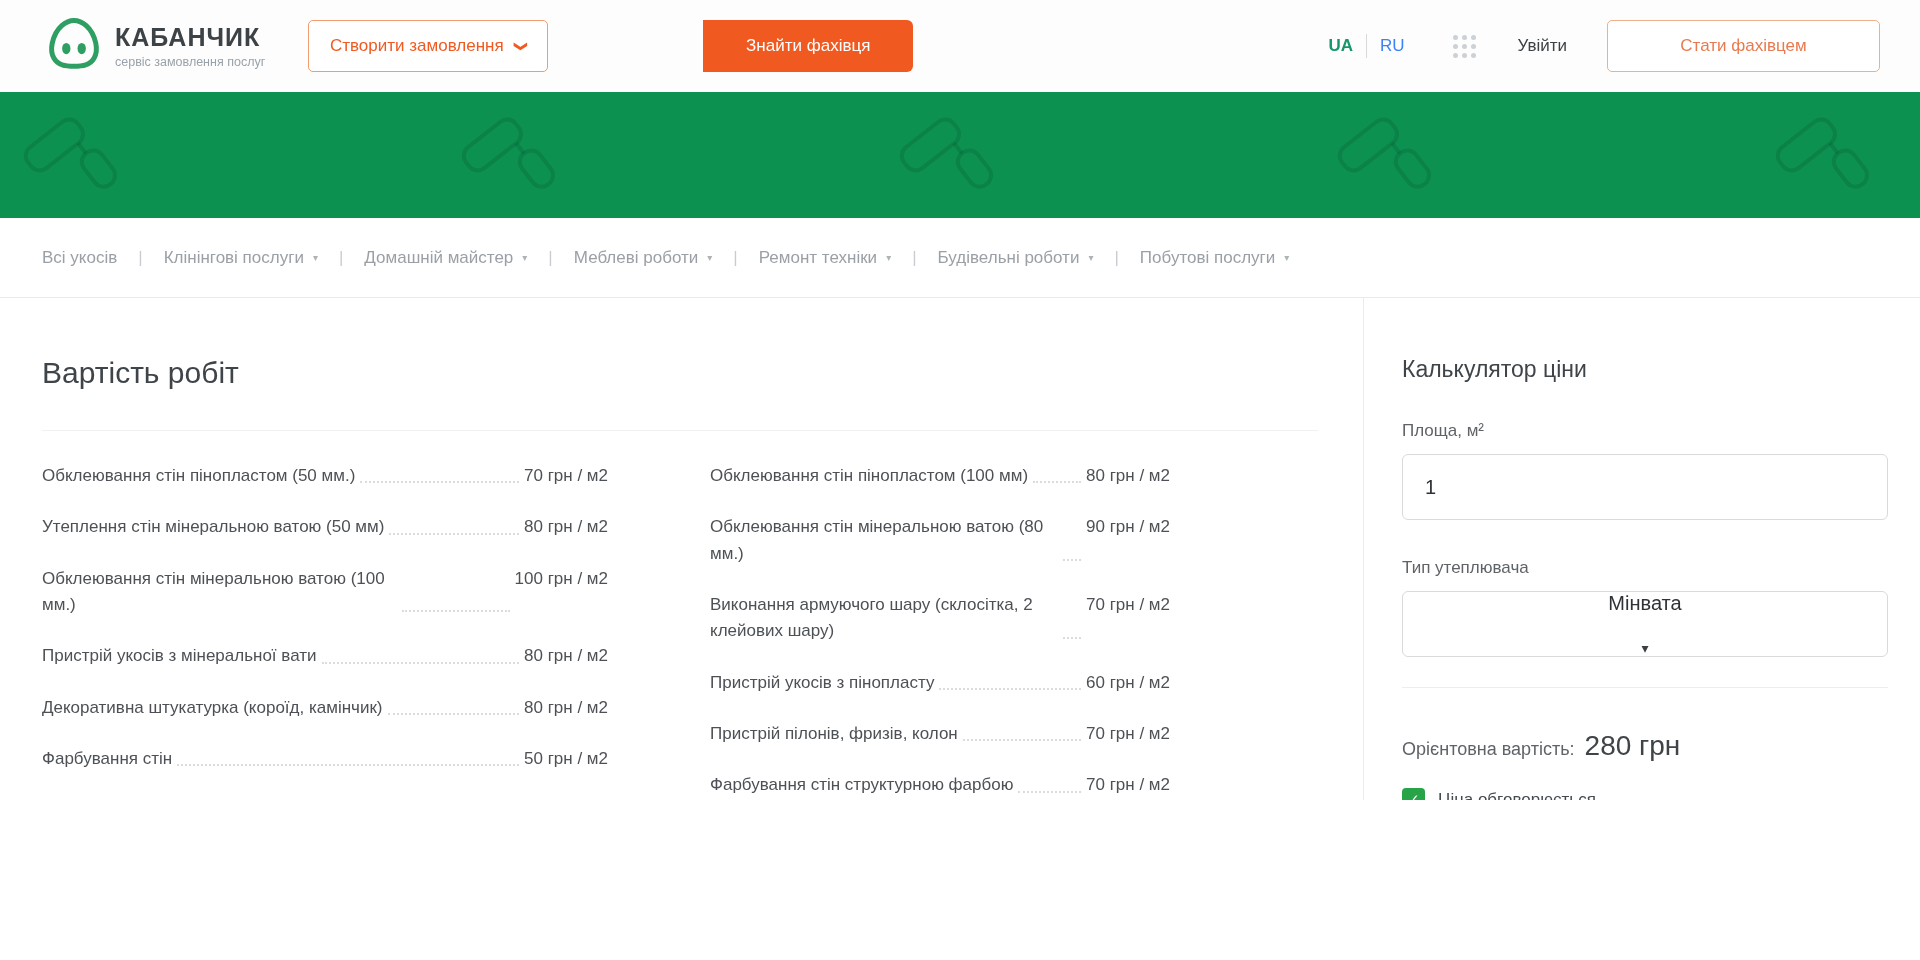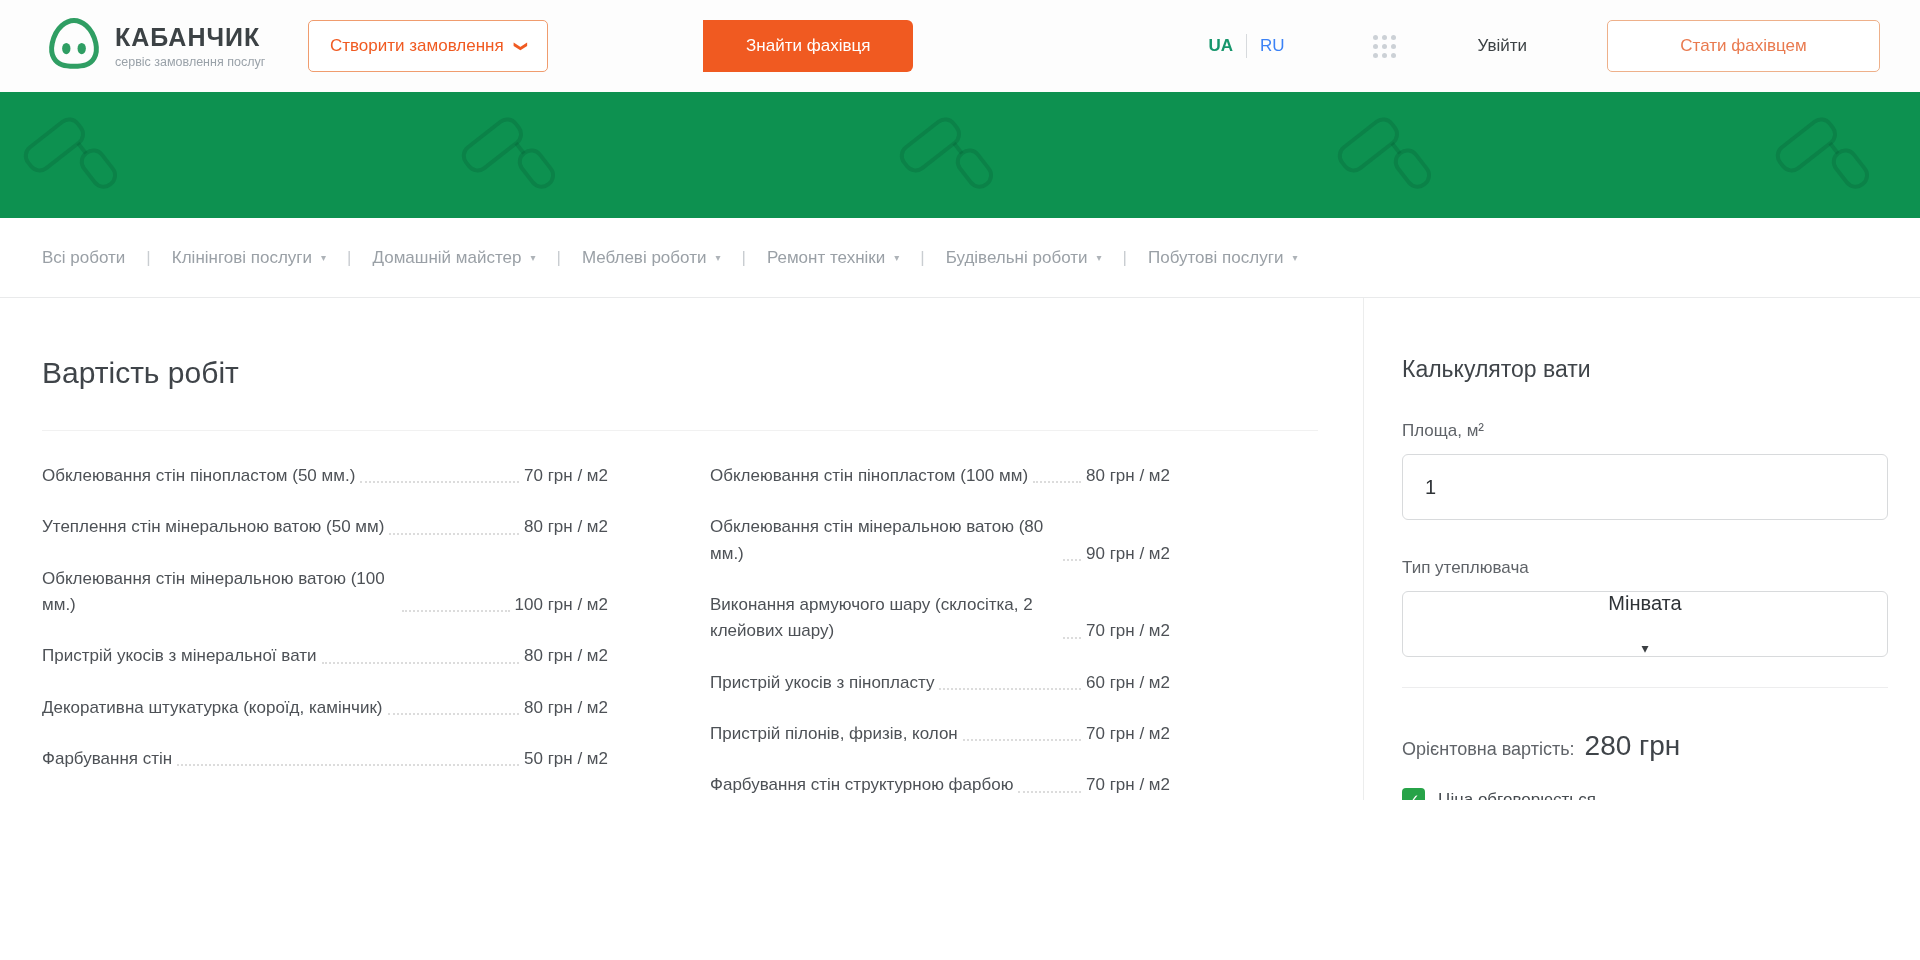--- a/index.html
+++ b/index.html
@@ -17,21 +17,21 @@
                  font-family:inherit; }
   .create-order { width:240px; height:52px; margin-left:43px; color:#f05a21; font-size:17px; }
   .create-order .caret { color:#f05a21; font-size:13px; font-weight:bold; }
   .search-group { display:flex; margin-left:155px; height:52px; }
   .search-input { width:392px; height:52px; border:1px solid #dfe1e3; border-right:none;
                   border-radius:6px 0 0 6px; padding:0 20px; font-size:17px; color:#3c4245;
                   font-family:inherit; outline:none; }
   .search-input::placeholder { color:#9aa0a6; }
   .search-btn { width:210px; height:52px; background:#f05a21; color:#fff; border:none;
                 border-radius:0 6px 6px 0; font-size:17px; cursor:pointer; font-family:inherit; }
-  .header-right { display:flex; align-items:center; margin-left:auto;gap:40px; }
+  .header-right { display:flex; align-items:center; margin-left:auto; }
   .lang { display:flex; align-items:center; font-size:17px; }
   .lang-ua { color:#17966c; font-weight:bold; cursor:pointer; }
   .lang-sep { width:1px; height:24px; background:#d7dadd; margin:0 13px; }
   .lang-ru { color:#3b82f6; cursor:pointer; }
   .apps-grid { display:grid; grid-template-columns:repeat(3,5px); grid-gap:4px; margin-left:48px; cursor:pointer; }
   .apps-grid span { width:5px; height:5px; border-radius:50%; background:#ccd1d6; }
   .login { margin-left:42px; font-size:17px; color:#3c4245; cursor:pointer; }
   .become-pro { width:273px; height:52px; margin-left:40px; color:#e97a4f; font-size:17px;
                 border-color:#eeb08a; }
 
@@ -45,21 +45,21 @@
   .nav-item .nav-caret { font-size:10px; color:#aeb3b8; }
   .nav-sep { color:#c9cdd1; margin:0 21px; font-size:17px; }
 
   
   .content { display:flex; align-items:stretch; min-height:663px; }
   .main { width:1363px; padding:0 45px 0 42px; }
   .page-title { margin-top:58px; font-size:30px; font-weight:normal; color:#3f4449; }
   .price-list { margin-top:40px; border-top:1px solid #f1f1f1; padding-top:32px;
                 display:grid; grid-template-columns:566px 460px; column-gap:102px; align-content:start; }
   .price-col { display:flex; flex-direction:column; }
-  .price-row { display:flex; align-items:flex-end; margin-bottom:25px; font-size:17px; line-height:1.55; color:#4d5156; }
+  .price-row { display:flex; margin-bottom:25px; font-size:17px; line-height:1.55; color:#4d5156; }
   .price-name { max-width:355px; }
   .leader { flex:1 1 auto; border-bottom:2px dotted #dcdcdc; margin:0 5px 6px 5px; min-width:18px; }
   .price-value { white-space:nowrap; }
   .see-all-wrap { display:flex; }
   .see-all { margin-left:auto; margin-top:24px; width:308px; height:64px; color:#ec8a5e;
              font-size:17px; border-color:#eec3a8; border-radius:6px; }
 
   
   .aside { flex:1; border-left:1px solid #eceded; padding:58px 32px 0 38px; }
   .calc-title { font-size:23px; font-weight:normal; color:#3f4449; }
@@ -165,21 +165,21 @@
         <g fill="none" stroke="#064f2c" stroke-opacity="0.22" stroke-width="4" transform="rotate(-38 60 60)">
           <rect x="20" y="26" width="64" height="27" rx="11"></rect>
           <path d="M72 53 v13"></path>
           <rect x="61" y="66" width="23" height="40" rx="11"></rect>
         </g>
       </svg>
   </div>
 
   <nav class="nav">
       <a class="nav-item">
-        <span>Всі роботи</span>
+        <span>Всі укосів</span>
       </a>
       <span class="nav-sep">|</span>
       <a class="nav-item">
         <span>Клінінгові послуги</span>
         <span class="nav-caret">▾</span>
       </a>
       <span class="nav-sep">|</span>
       <a class="nav-item">
         <span>Домашній майстер</span>
         <span class="nav-caret">▾</span>
@@ -274,21 +274,21 @@
               <span class="price-value">70 грн / м2</span>
             </div>
           </div>
       </div>
       <div class="see-all-wrap">
         <button class="btn-outline see-all">Подивитись всі</button>
       </div>
     </main>
 
     <aside class="aside">
-      <h2 class="calc-title">Калькулятор вати</h2>
+      <h2 class="calc-title">Калькулятор ціни</h2>
 
       <div class="field-label">Площа, м²</div>
       <input class="area-input" value="1" style="">
 
       <div class="field-label">Тип утеплювача</div>
       <div class="type-select">
         <span>Мінвата</span>
         <span class="caret">▾</span>
       </div>
 

